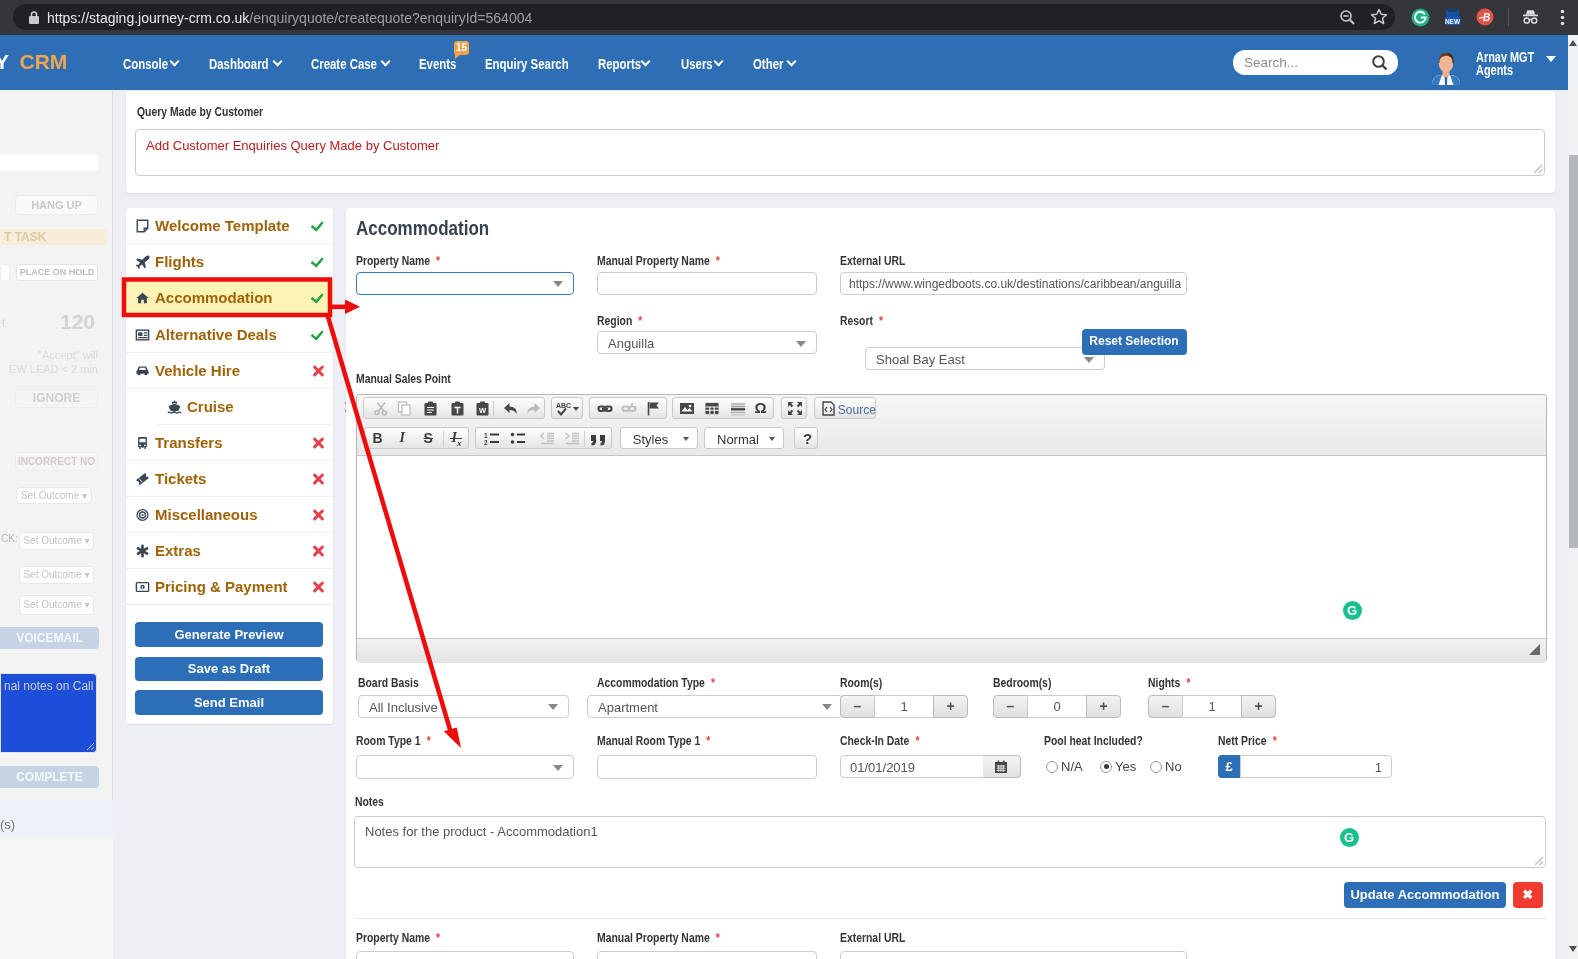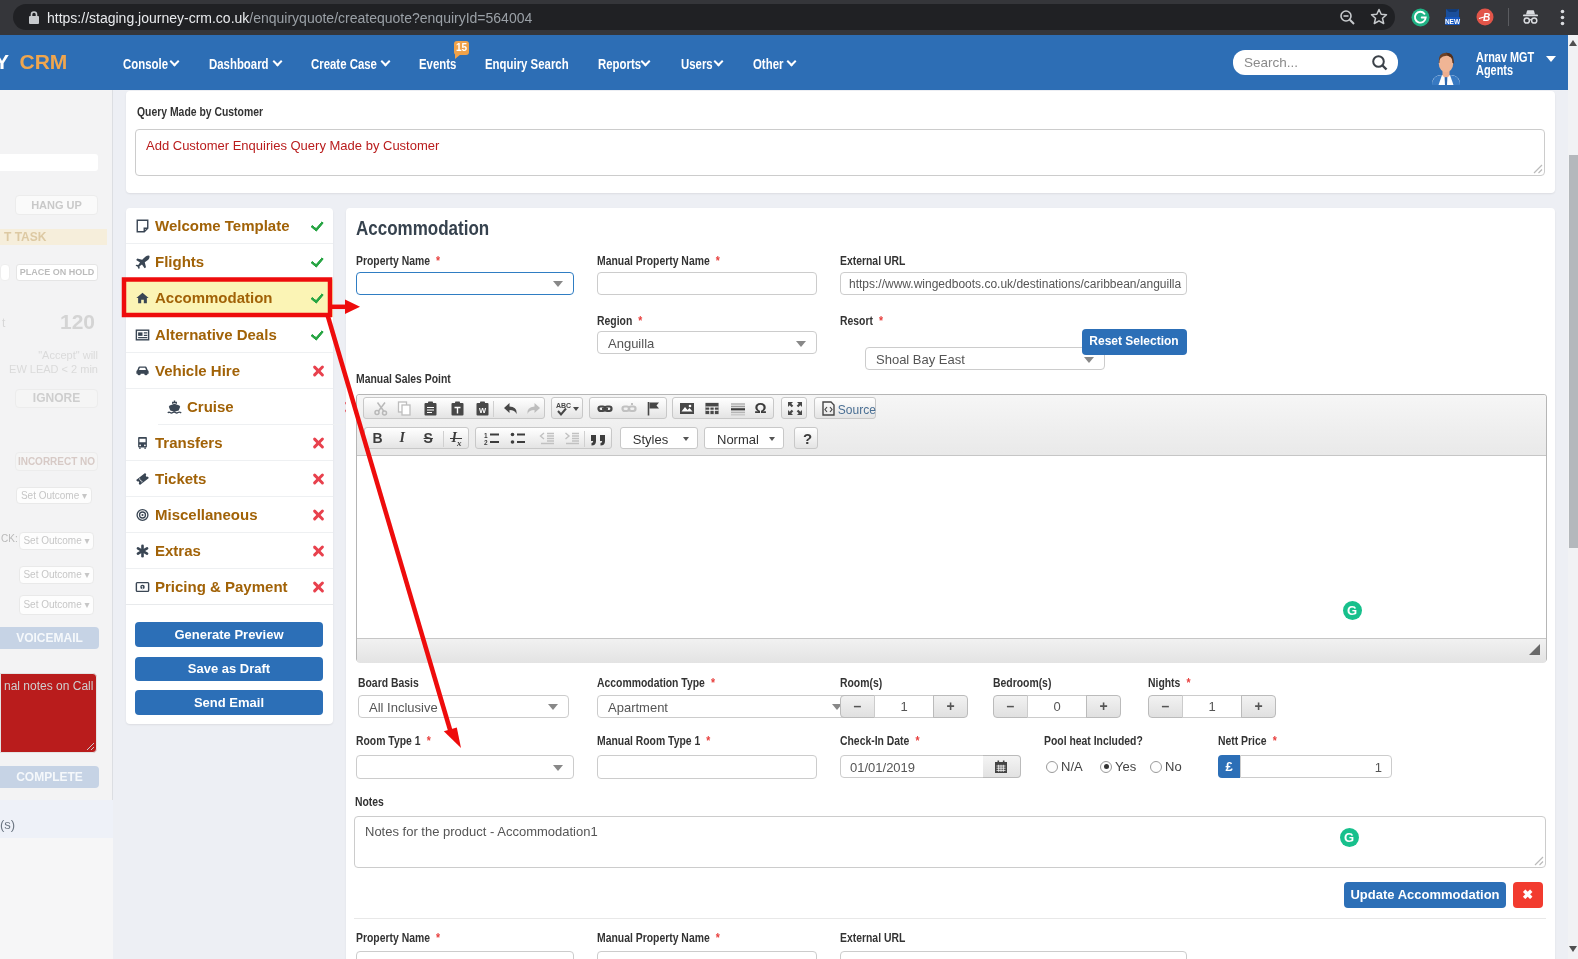--- a/index.html
+++ b/index.html
@@ -188,21 +188,21 @@
     <div style="position:absolute; left:0; top:258.6px; width:98px; text-align:right; color:#dadada; font-size:11px;">"Accept" will</div>
     <div style="position:absolute; left:0; top:272.5px; width:98px; text-align:right; color:#dadada; font-size:11px;">EW LEAD &lt; 2 min</div>
     <div class="fadebtn" style="left:15px; top:299px; width:83px; height:19px; background:#f5f5f5; border:1px solid #ececec; color:#cecece; font-size:12px; line-height:17px;">IGNORE</div>
     <div class="fadebtn" style="left:15px; top:361.8px; width:83px; height:19px; background:#f5f5f5; border:1px solid #ececec; color:#d7cac6; font-size:10px; line-height:17px;">INCORRECT NO</div>
     <div class="fadebtn" style="left:16px; top:396.6px; width:76px; height:17px; background:#fdfdfd; border:1px solid #e9e9e9; color:#c6c6c6; font-size:10px; line-height:15px; font-weight:normal;">Set Outcome ▾</div>
     <span style="position:absolute; left:1px; top:443px; color:#b9b9b9; font-size:10px;">CK:</span>
     <div class="fadebtn" style="left:19px; top:442.2px; width:75px; height:18px; background:#fdfdfd; border:1px solid #e9e9e9; color:#c6c6c6; font-size:10px; line-height:16px; font-weight:normal;">Set Outcome ▾</div>
     <div class="fadebtn" style="left:19px; top:475.7px; width:75px; height:18px; background:#fdfdfd; border:1px solid #e9e9e9; color:#c6c6c6; font-size:10px; line-height:16px; font-weight:normal;">Set Outcome ▾</div>
     <div class="fadebtn" style="left:19px; top:504.8px; width:75px; height:20px; background:#fdfdfd; border:1px solid #e9e9e9; color:#c6c6c6; font-size:10px; line-height:18px; font-weight:normal;">Set Outcome ▾</div>
     <div class="fadebtn" style="left:0; top:537.4px; width:99px; height:22px; background:#c6d3e5; color:#f5f8fb; font-size:12px; line-height:22px; border-radius:0 4px 4px 0;">VOICEMAIL</div>
-    <div style="position:absolute; left:0; top:583px; width:97px; height:80px; background:#b91c1c; border:1px solid #e3e3e3; border-radius:0 4px 4px 0;">
+    <div style="position:absolute; left:0; top:583px; width:97px; height:80px; background:#1d4ed8; border:1px solid #e3e3e3; border-radius:0 4px 4px 0;">
         <span style="position:absolute; left:3px; top:5px; color:#cfcfcf; font-size:12px;">nal notes on Call</span>
         <svg style="position:absolute; right:1px; bottom:1px;" width="9" height="9" viewBox="0 0 9 9">
           <path d="M8 1 L1 8 M8 5 L5 8" stroke="#ccc" stroke-width="1"></path>
         </svg>
       </div>
     <div class="fadebtn" style="left:0; top:675.9px; width:99px; height:22px; background:#c6d3e5; color:#f5f8fb; font-size:12px; line-height:22px; border-radius:0 4px 4px 0;">COMPLETE</div>
     <div style="position:absolute; left:0; top:710.3px; width:113px; height:38px; background:#eef1f8;">
         <span style="position:absolute; left:0; top:17px; color:#6c7682; font-size:13px;">(s)</span>
       </div>
     <div style="position:absolute; left:0; top:748.3px; width:113px; height:121px; background:#f6f6f7;"></div>
@@ -504,21 +504,21 @@
 
     <label class="f" style="left:12px; top:467px;">Board Basis</label>
     <label class="f" style="left:251px; top:467px;">Accommodation Type <em>*</em></label>
     <label class="f" style="left:494px; top:467px;">Room(s)</label>
     <label class="f" style="left:647px; top:467px;">Bedroom(s)</label>
     <label class="f" style="left:802px; top:467px;">Nights <em>*</em></label>
     <div class="sel" style="left:12px; top:486.5px; width:211px; height:23px;">
         <span class="tx">All Inclusive</span>
         <span class="sc"></span>
       </div>
-    <div class="sel" style="left:251px; top:486.5px; width:256px; height:23px;">
+    <div class="sel" style="left:241px; top:486.5px; width:256px; height:23px;">
         <span class="tx">Apartment</span>
         <span class="sc"></span>
       </div>
     <div class="spin" style="left:494px; top:486.5px; width:128px;">
         <div class="bm">–</div>
         <div class="vin">1</div>
         <div class="bp">+</div>
       </div>
     <div class="spin" style="left:647px; top:486.5px; width:128px;">
         <div class="bm">–</div>

